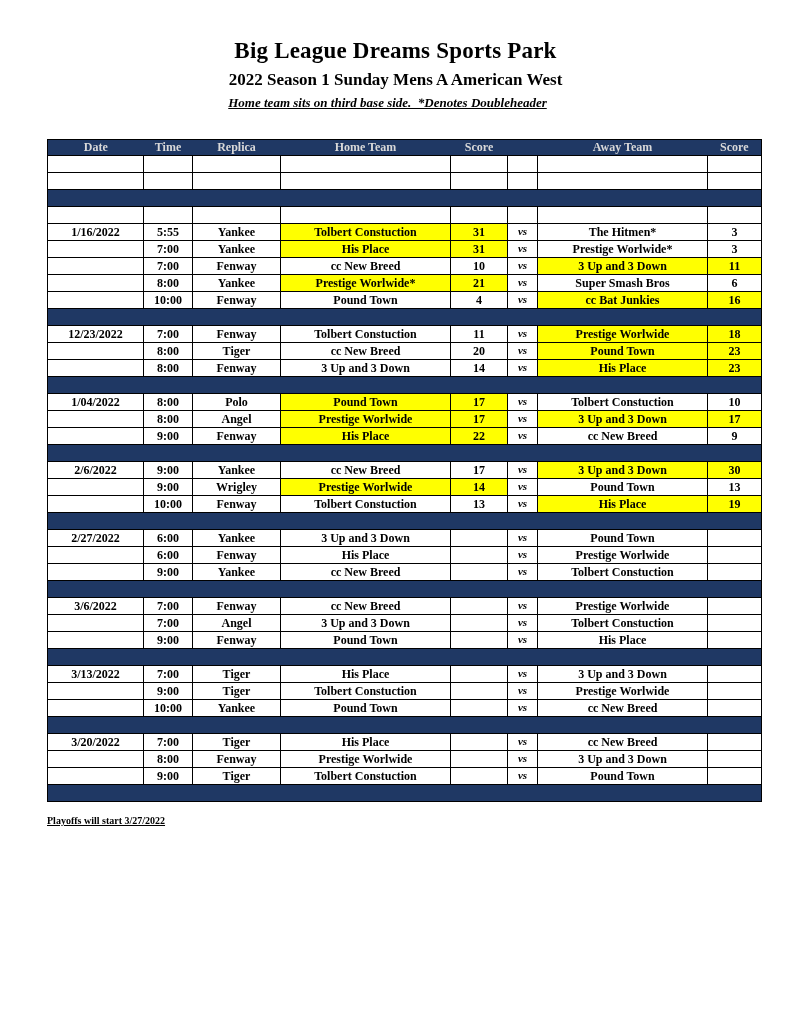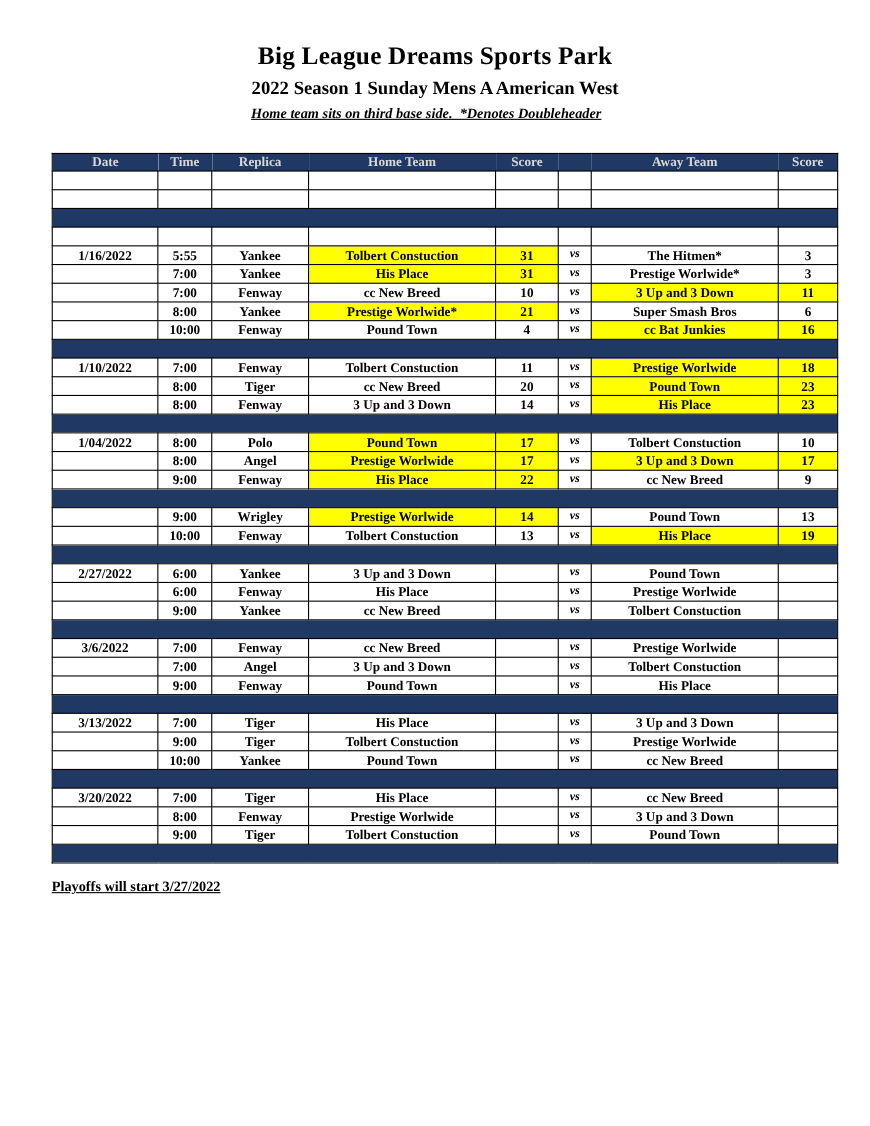--- a/index.html
+++ b/index.html
@@ -39,21 +39,21 @@
     font-size: 12px; font-weight: bold; line-height: 1.05;
     text-align: center; overflow: hidden; white-space: nowrap;
   }
   tr.sep td {
     background: var(--navy); border-left: 1px solid #000; border-right: 1px solid #000;
     border-top: 1px solid #000; border-bottom: 1px solid #000;
   }
   td.vs { font-style: italic; font-size: 11px; }
   td.hl { background: var(--hl); }
   .footer {
-    margin: 13px 0 0 47px; font-size: 13px; font-weight: bold;
+    margin: 13px 0 0 47px; font-size: 10px; font-weight: bold;
     text-decoration: underline;
   }
 </style>
 </head>
 <body>
 
 <div class="page">
   <h1 class="title">Big League Dreams Sports Park</h1>
   <h2 class="subtitle">2022 Season 1 Sunday Mens A American West</h2>
   <div class="note">Home team sits on third base side.  *Denotes Doubleheader</div>
@@ -162,21 +162,21 @@
           <td>Pound Town</td>
           <td>4</td>
           <td class="vs">vs</td>
           <td class="hl">cc Bat Junkies</td>
           <td class="hl">16</td>
         </tr>
         <tr class="sep">
           <td colspan="8"></td>
         </tr>
         <tr>
-          <td>1/10/2022</td>
+          <td>12/23/2022</td>
           <td>7:00</td>
           <td>Fenway</td>
           <td>Tolbert Constuction</td>
           <td>11</td>
           <td class="vs">vs</td>
           <td class="hl">Prestige Worlwide</td>
           <td class="hl">18</td>
         </tr>
         <tr>
           <td></td>
@@ -226,20 +226,30 @@
           <td>9:00</td>
           <td>Fenway</td>
           <td class="hl">His Place</td>
           <td class="hl">22</td>
           <td class="vs">vs</td>
           <td>cc New Breed</td>
           <td>9</td>
         </tr>
         <tr class="sep">
           <td colspan="8"></td>
+        </tr>
+        <tr>
+          <td>2/6/2022</td>
+          <td>9:00</td>
+          <td>Yankee</td>
+          <td>cc New Breed</td>
+          <td>17</td>
+          <td class="vs">vs</td>
+          <td class="hl">3 Up and 3 Down</td>
+          <td class="hl">30</td>
         </tr>
         <tr>
           <td></td>
           <td>9:00</td>
           <td>Wrigley</td>
           <td class="hl">Prestige Worlwide</td>
           <td class="hl">14</td>
           <td class="vs">vs</td>
           <td>Pound Town</td>
           <td>13</td>

